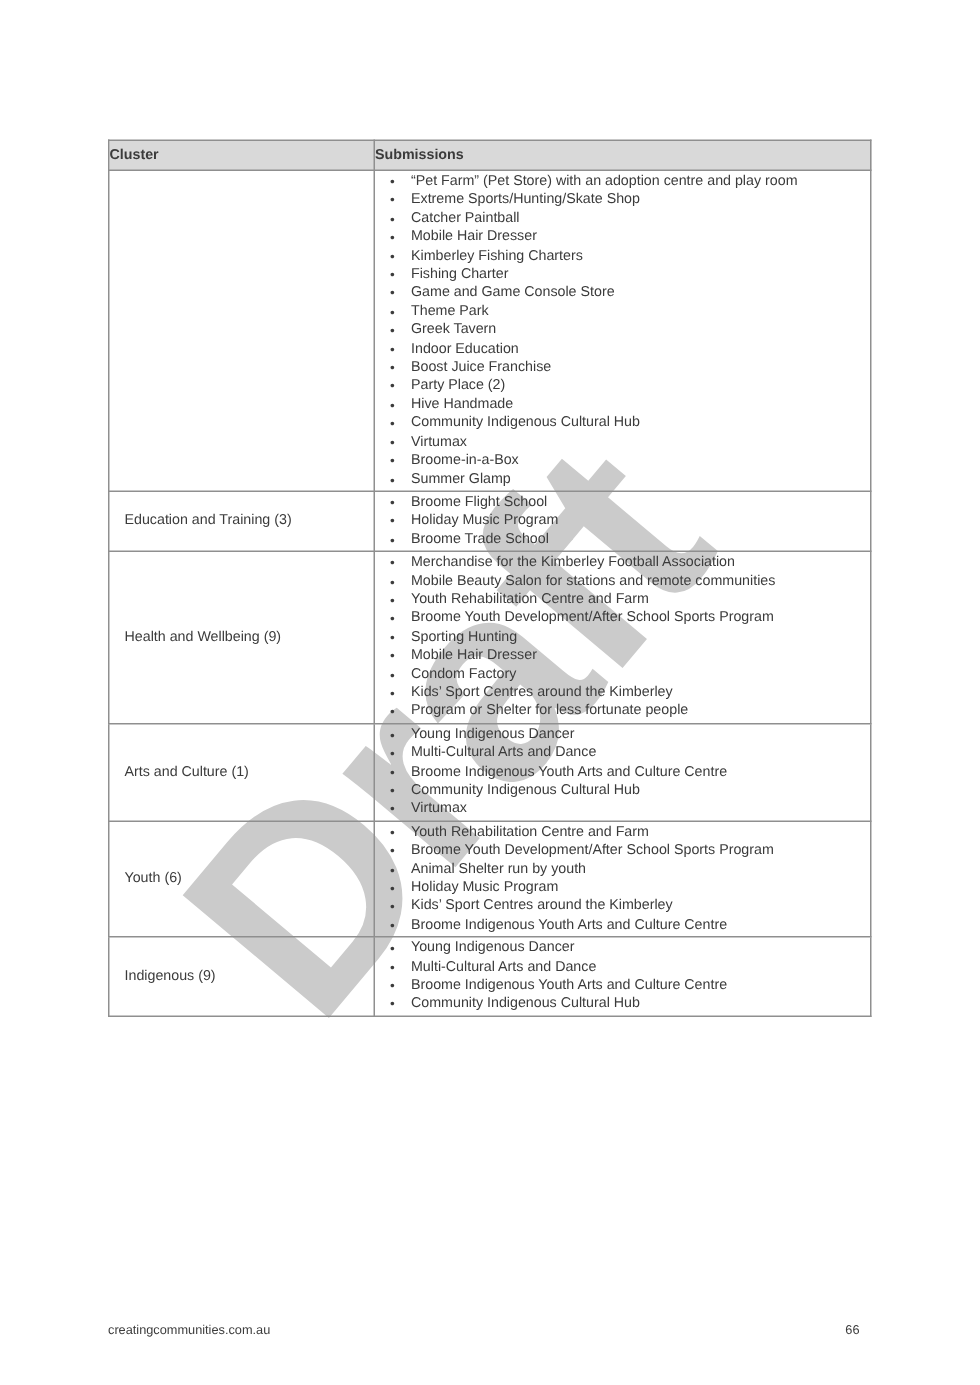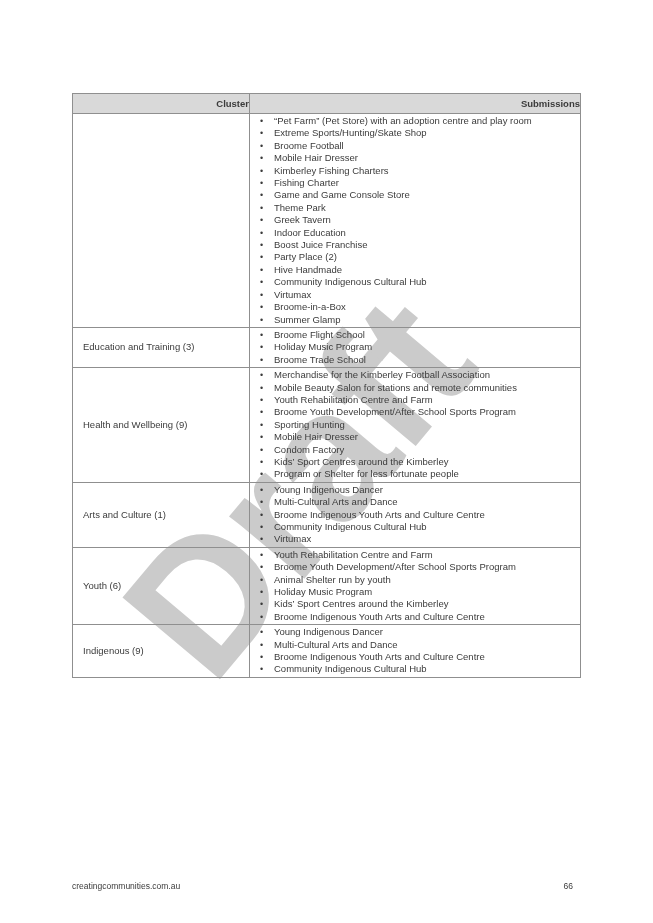--- a/index.html
+++ b/index.html
@@ -38,21 +38,21 @@
     z-index:1;
     background:transparent;
   }
   .subs-table th{
     background:var(--header-bg);
     border:1px solid var(--border);
     font-size:9.5px;
     font-weight:bold;
     color:var(--text);
     height:19px;
-    text-align:right;
+    text-align:left;
     padding:0;
   }
   .subs-table th.col-cluster{width:176px;}
   .subs-table td{
     border:1px solid var(--border);
     font-size:9.5px;
     color:var(--text);
     background:transparent;
   }
   td.cluster{
@@ -108,21 +108,21 @@
             <div class="item">
               <span class="bullet">•</span>
               <span class="label">“Pet Farm” (Pet Store) with an adoption centre and play room</span>
             </div>
             <div class="item">
               <span class="bullet">•</span>
               <span class="label">Extreme Sports/Hunting/Skate Shop</span>
             </div>
             <div class="item">
               <span class="bullet">•</span>
-              <span class="label">Broome Football</span>
+              <span class="label">Catcher Paintball</span>
             </div>
             <div class="item">
               <span class="bullet">•</span>
               <span class="label">Mobile Hair Dresser</span>
             </div>
             <div class="item">
               <span class="bullet">•</span>
               <span class="label">Kimberley Fishing Charters</span>
             </div>
             <div class="item">

